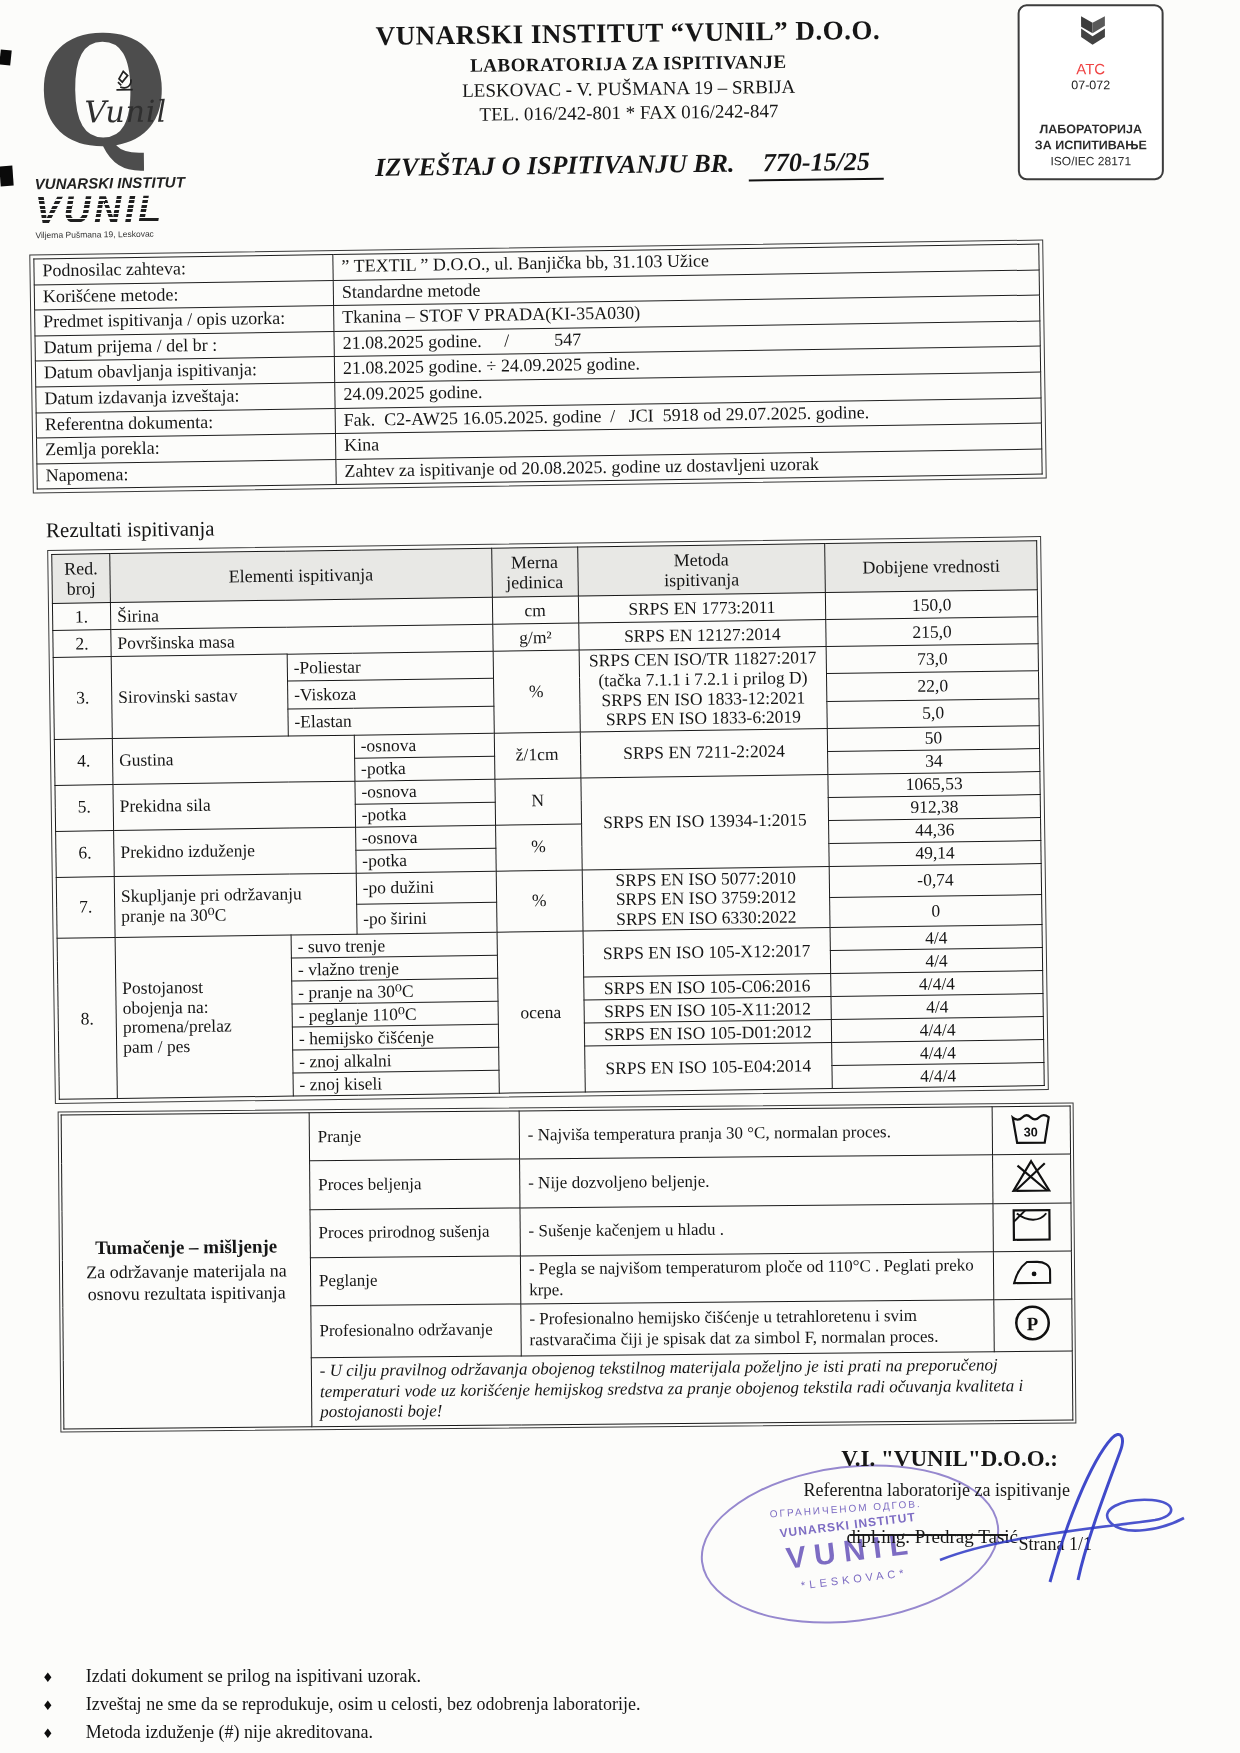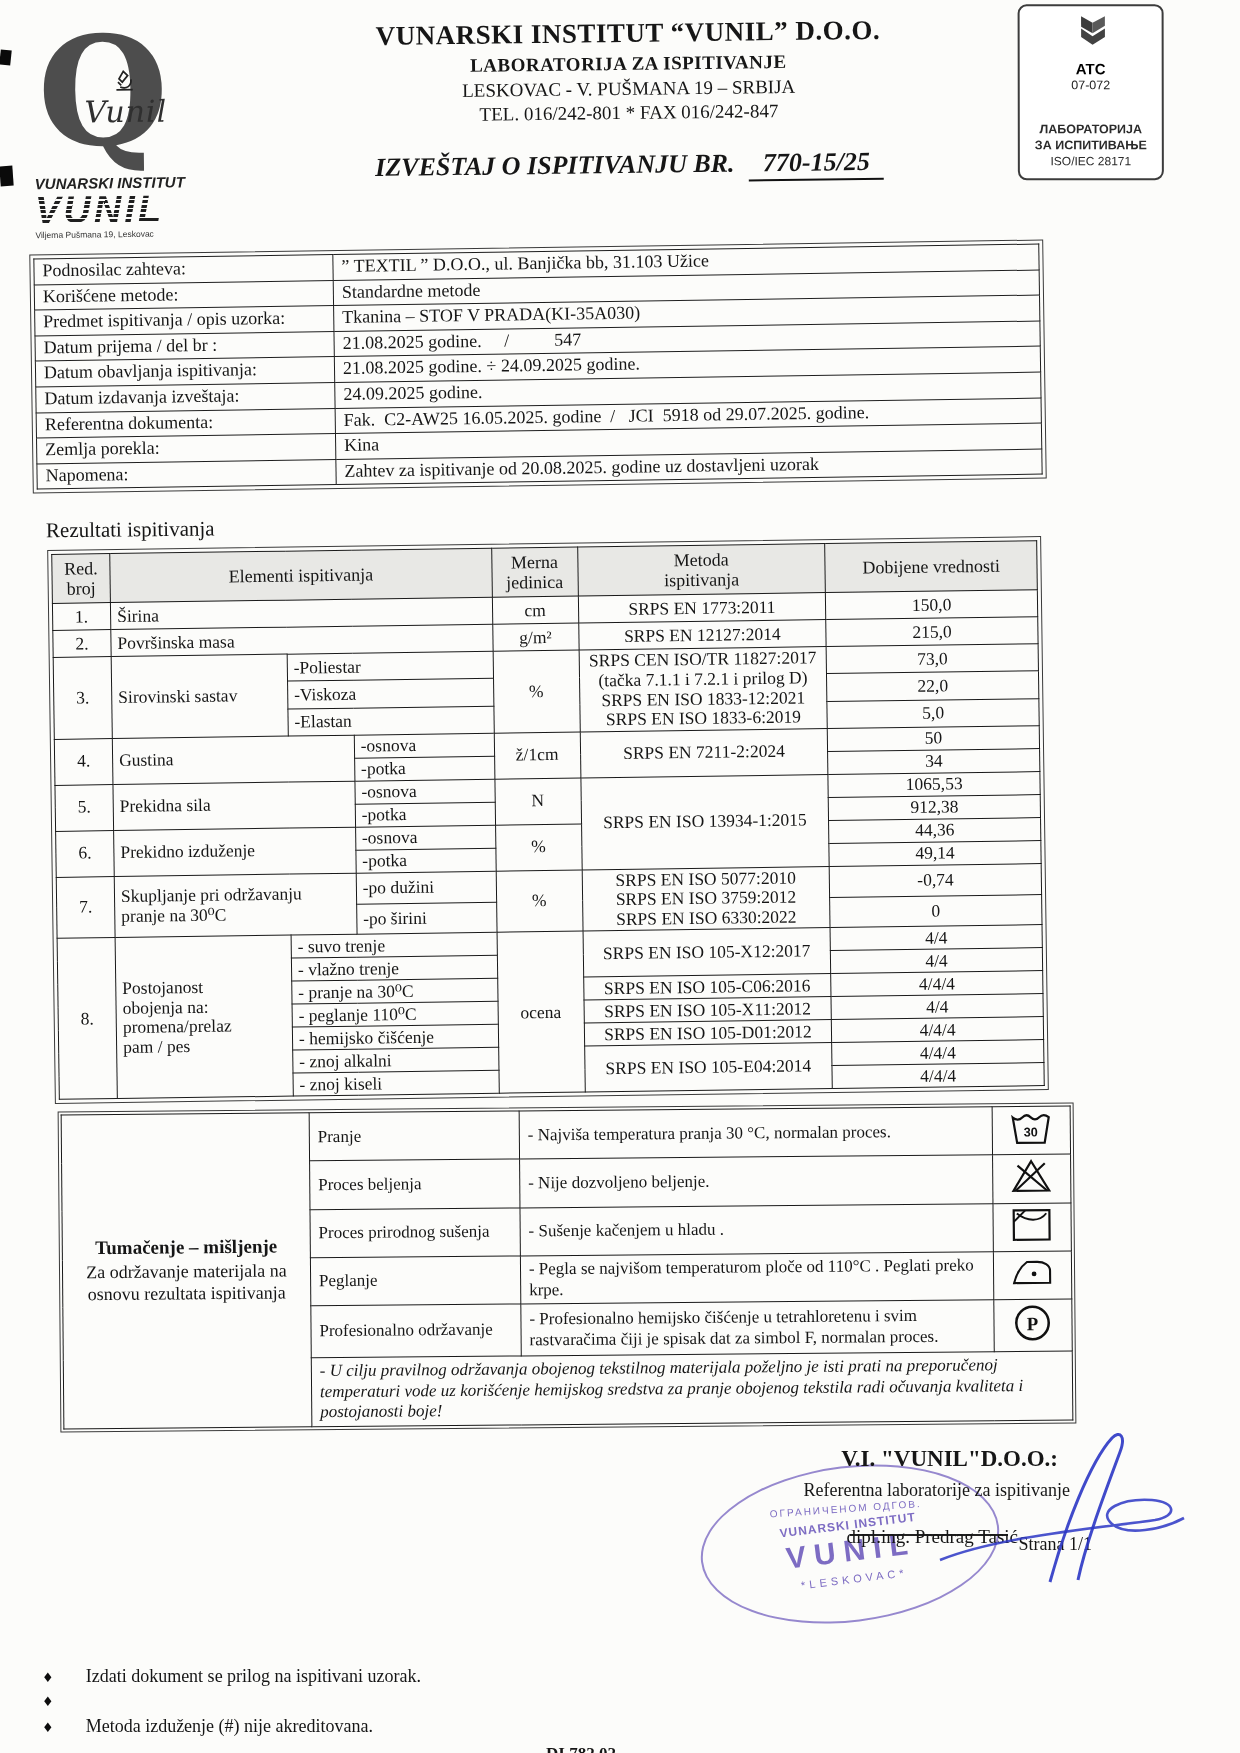--- a/index.html
+++ b/index.html
@@ -32,21 +32,21 @@
   .hdr-center{flex:1;text-align:center;padding-top:8px;}
   .org-name{font-size:27px;font-weight:bold;letter-spacing:0.5px;}
   .org-sub{font-size:19px;font-weight:bold;margin-top:4px;letter-spacing:0.5px;}
   .org-addr{font-size:19px;margin-top:3px;}
   .org-tel{font-size:19px;margin-top:2px;}
   .report-line{margin-top:26px;font-size:26px;font-weight:bold;font-style:italic;}
   .report-no{display:inline-block;border-bottom:2.4px solid #111;padding:0 14px 1px 14px;margin-left:8px;}
 
   .cert-col{flex:0 0 auto;width:146px;margin-left:10px;margin-right:48px;}
   .cert-box{border:2px solid #3c3c3c;border-radius:9px;padding:8px 4px 10px 4px;text-align:center;transform:rotate(0.6deg);background:#fff;}
-  .cert-name{font-family:"Liberation Sans",sans-serif;font-weight:bold;font-size:15px;margin-top:2px;color:#000000;}
+  .cert-name{font-family:"Liberation Sans",sans-serif;font-weight:normal;font-size:15px;margin-top:2px;color:#ef4444;}
   .cert-num{font-family:"Liberation Sans",sans-serif;font-size:12.5px;margin-top:1px;color:#222;}
   .cert-l{font-family:"Liberation Sans",sans-serif;font-size:12.5px;font-weight:bold;color:#2b2b2b;line-height:1.25;margin-top:16px;}
   .cert-iso{font-family:"Liberation Sans",sans-serif;font-size:12px;color:#2b2b2b;margin-top:1px;}
   .cert-sp{height:14px;}
 
   
   .info-wrap{margin:18px 0 0 35px;width:1006px;transform:rotate(-0.85deg);}
   table.it{border-collapse:collapse;width:100%;outline:1.6px solid #3a3a3a;outline-offset:3px;}
   table.it td{border:1.6px solid #1e1e1e;font-size:18px;padding:1px 8px 2px 8px;line-height:1.2;}
   table.it td.lbl{width:282px;}
@@ -437,20 +437,21 @@
   </svg>
 </div>
 
 <div class="foot">
   <div class="bullet-row">
     <span class="diamond">♦</span>
     <span class="bullet-txt">Izdati dokument se prilog na ispitivani uzorak.</span>
   </div>
   <div class="bullet-row">
     <span class="diamond">♦</span>
+    <span class="bullet-txt">Izveštaj ne sme da se reprodukuje, osim u celosti, bez odobrenja laboratorije.</span>
   </div>
   <div class="bullet-row">
     <span class="diamond">♦</span>
     <span class="bullet-txt">Metoda izduženje (#) nije akreditovana.</span>
   </div>
   <div class="doc-code">DI 782.02</div>
 </div>
 <div class="page-no">Strana 1/1</div>
 
 </body></html>

